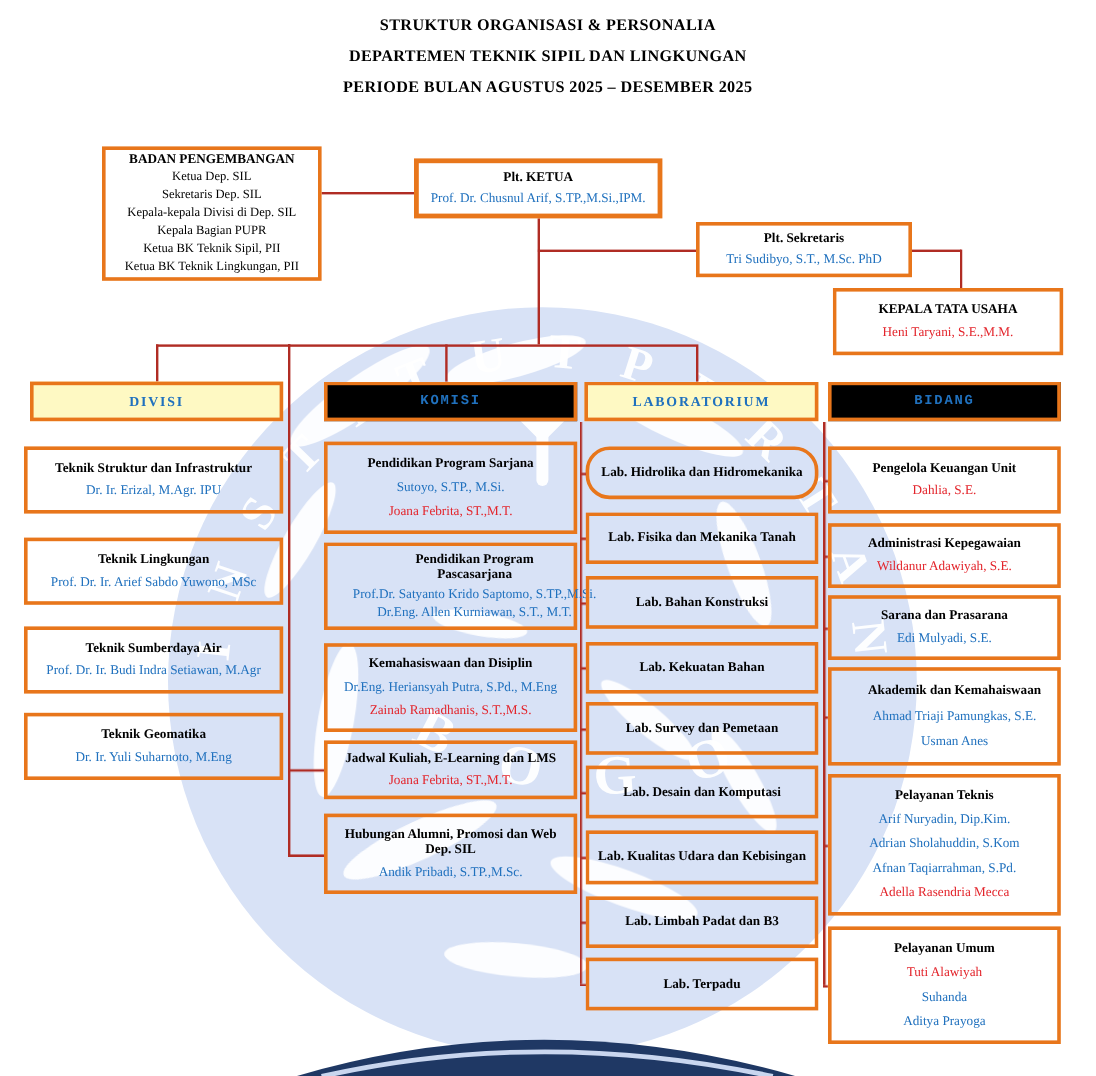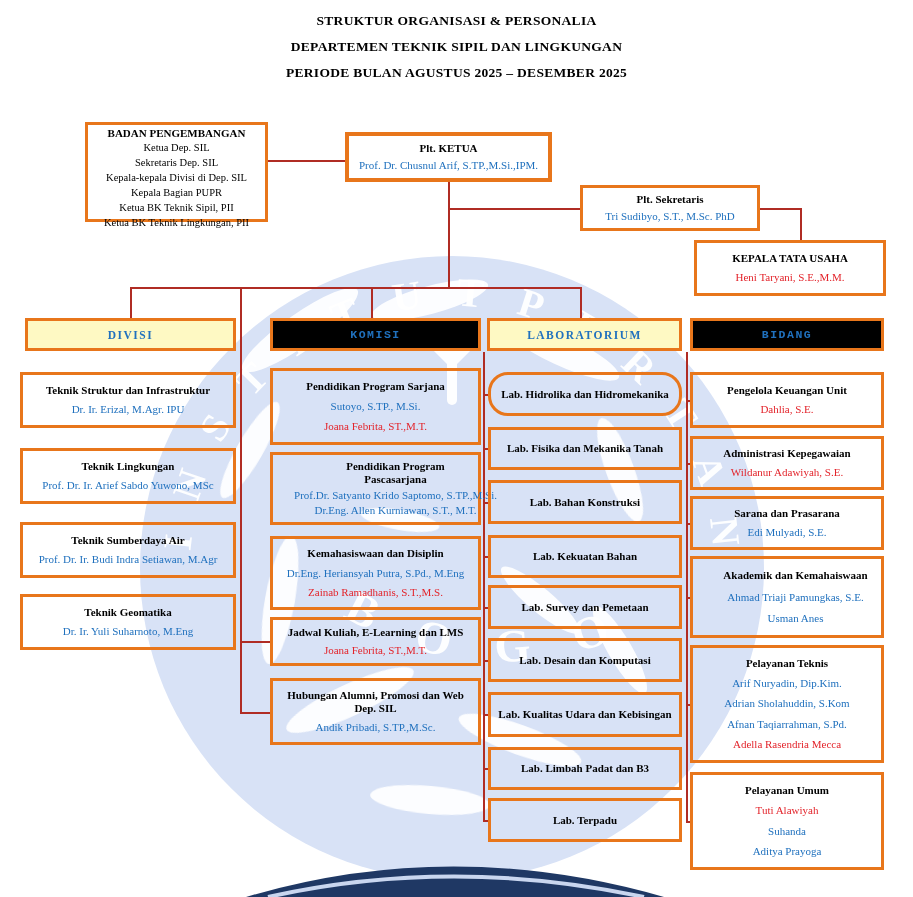--- a/index.html
+++ b/index.html
@@ -95,21 +95,21 @@
   <div class="hl" style="left:483px;top:768px;width:5px;"></div>
   <div class="hl" style="left:483px;top:820px;width:5px;"></div>
   <div class="vl" style="left:686px;top:352px;height:469px;"></div>
   <div class="hl" style="left:686px;top:400px;width:4px;"></div>
   <div class="hl" style="left:686px;top:463px;width:4px;"></div>
   <div class="hl" style="left:686px;top:523px;width:4px;"></div>
   <div class="hl" style="left:686px;top:597px;width:4px;"></div>
   <div class="hl" style="left:686px;top:704px;width:4px;"></div>
   <div class="hl" style="left:686px;top:821px;width:4px;"></div>
 
-  <div class="obox" style="left:85px;top:122px;width:183px;height:100px;">
+  <div class="obox" style="left:85px;top:122px;width:183px;height:112px;">
     <div class="t">BADAN PENGEMBANGAN</div>
     <div class="members">Ketua Dep. SIL</div>
     <div class="members">Sekretaris Dep. SIL</div>
     <div class="members">Kepala-kepala Divisi di Dep. SIL</div>
     <div class="members">Kepala Bagian PUPR</div>
     <div class="members">Ketua BK Teknik Sipil, PII</div>
     <div class="members">Ketua BK Teknik Lingkungan, PII</div>
   </div>
 
   <div class="obox thick" style="left:345px;top:132px;width:207px;height:50px;">

